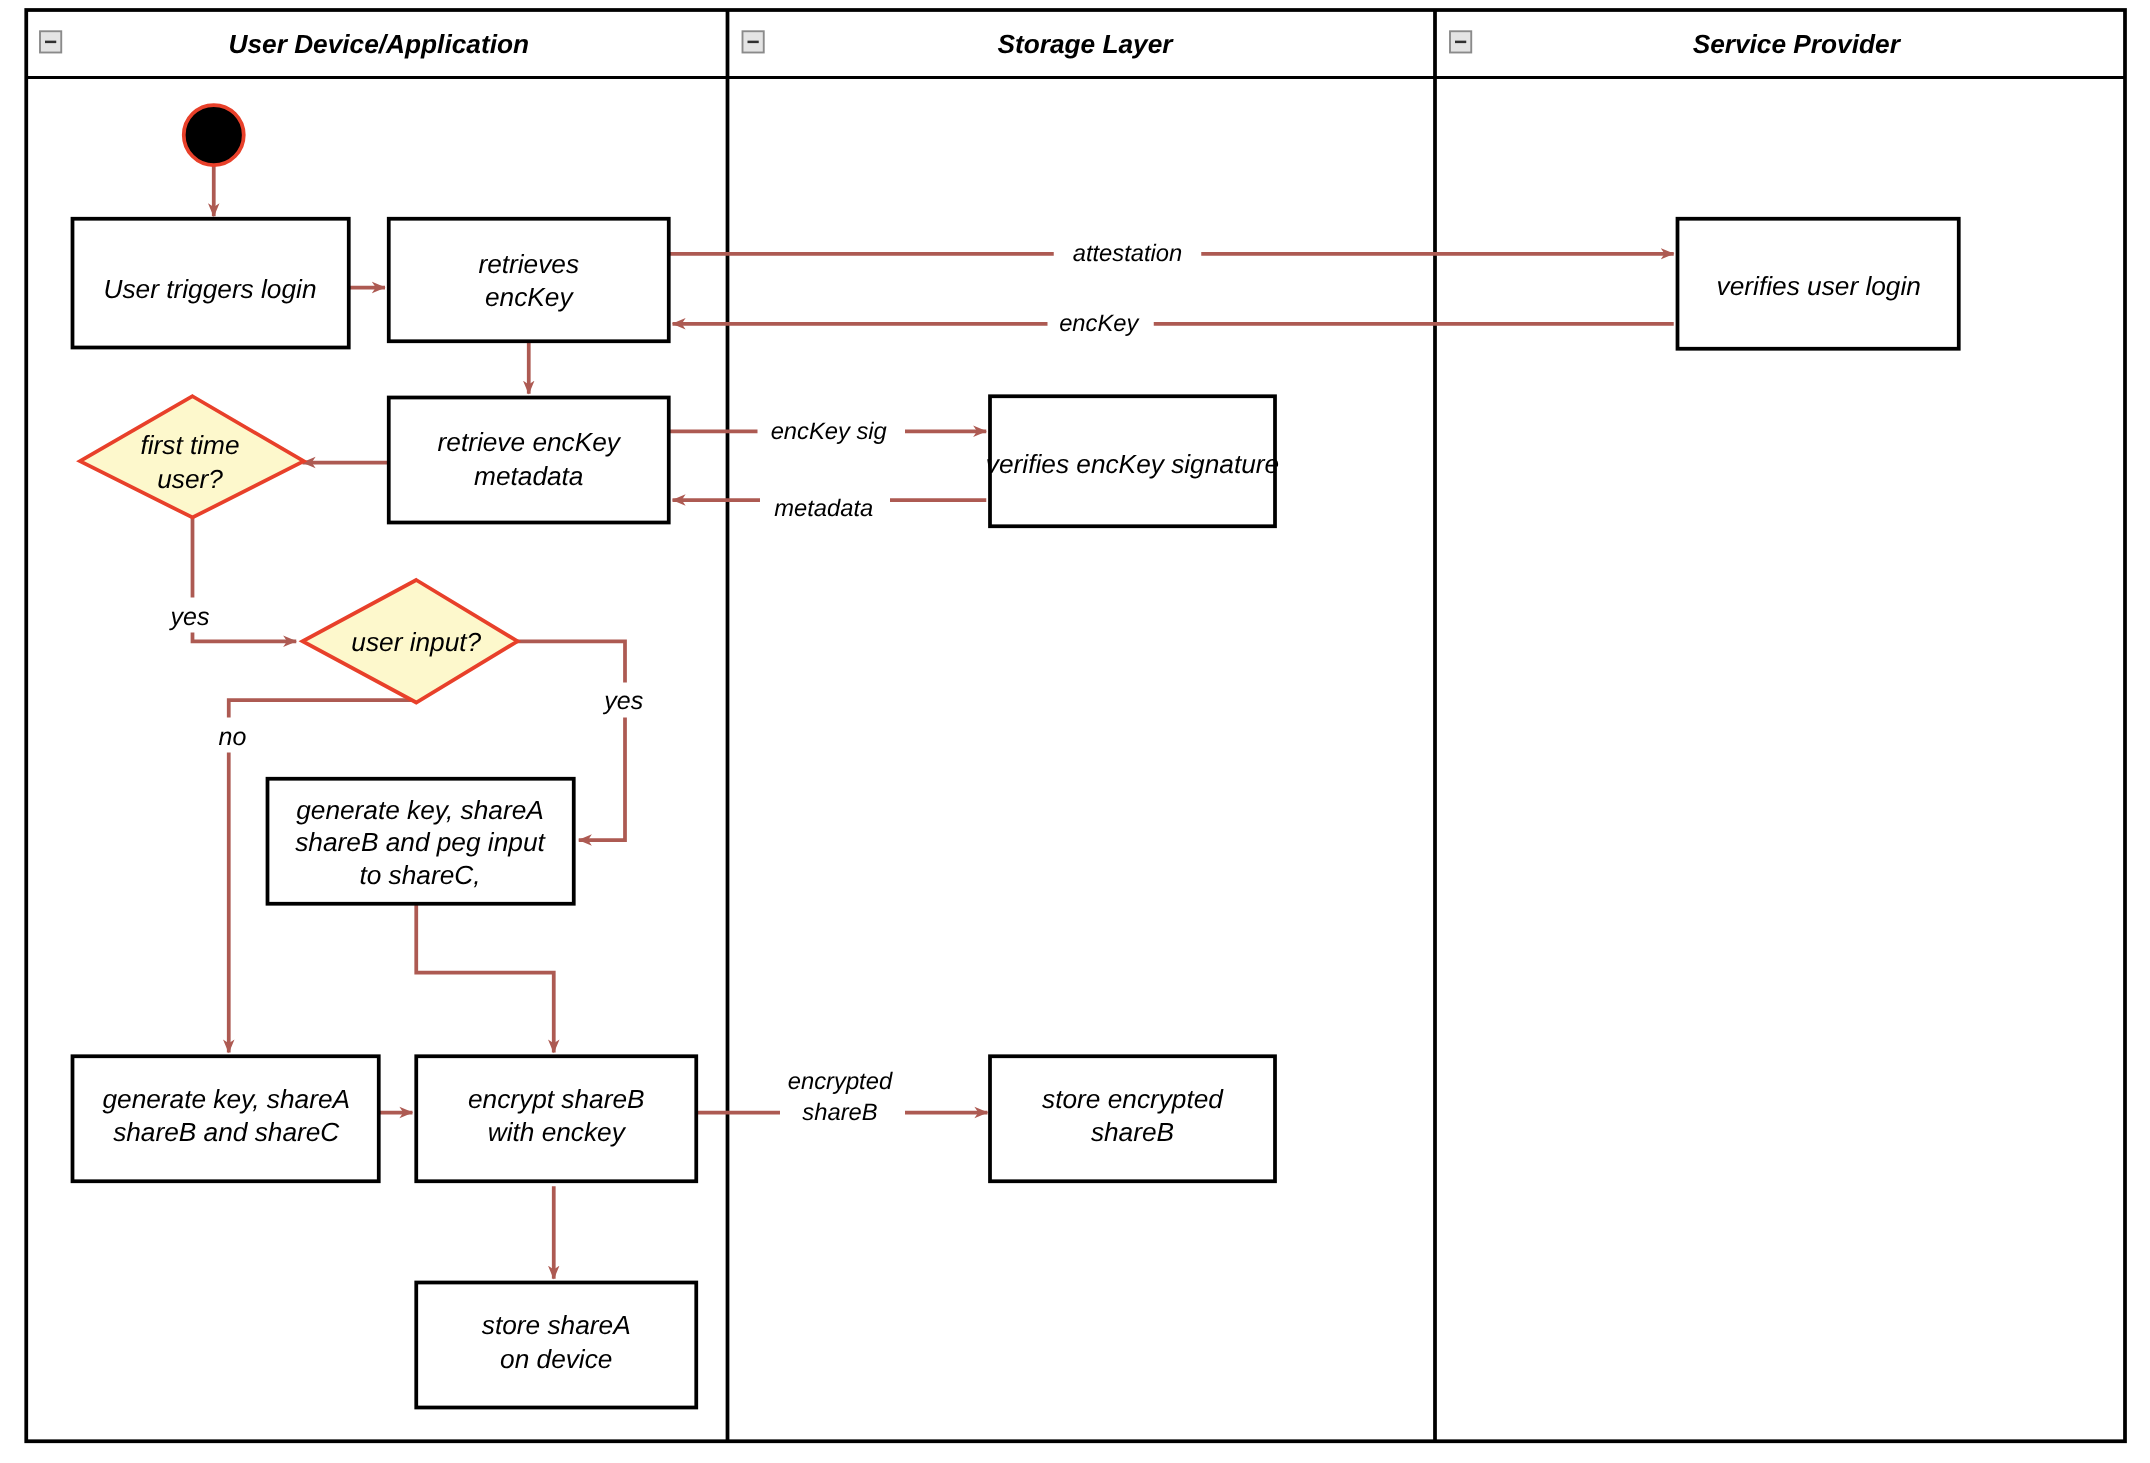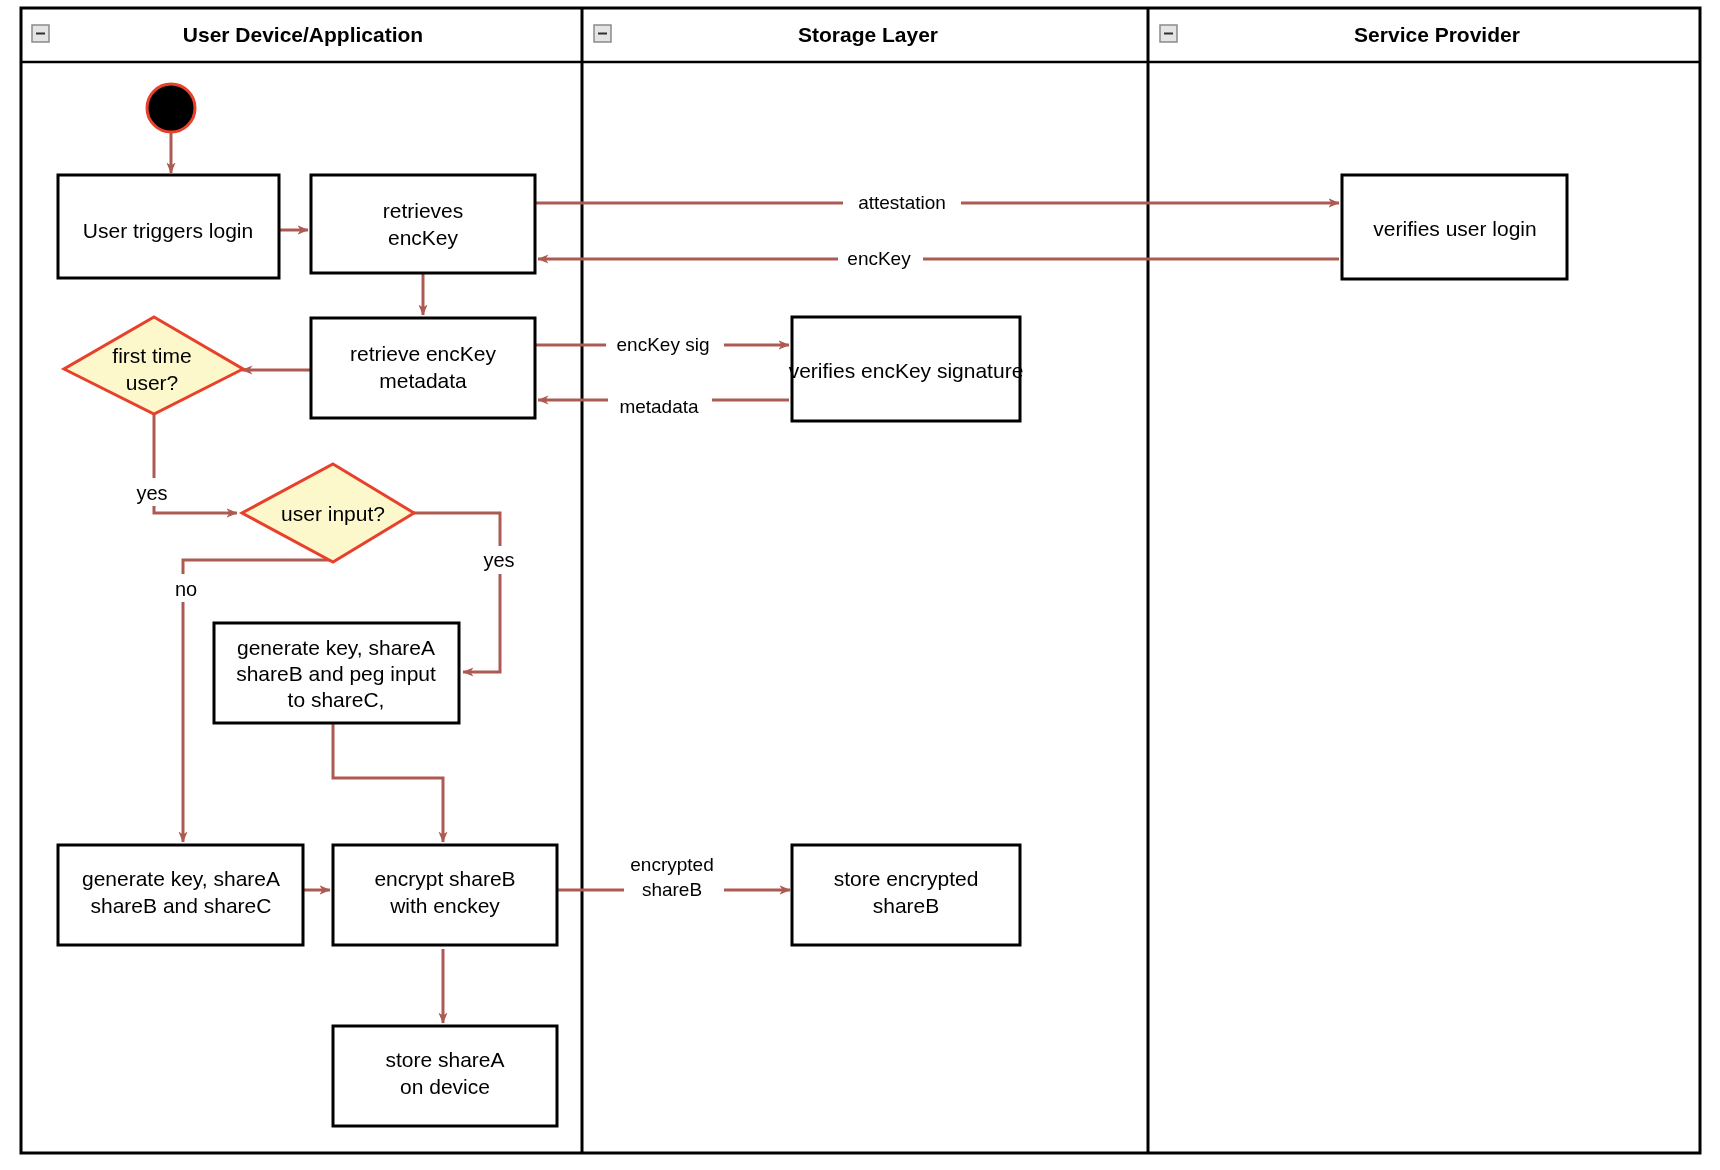--- a/index.html
+++ b/index.html
@@ -1,18 +1,18 @@
 <!DOCTYPE html>
 <html><head>
 <meta charset="utf-8">
 <style>
   html,body{margin:0;padding:0;background:#ffffff;}
   body{width:1720px;height:1170px;overflow:hidden;
        font-family:"Liberation Sans","DejaVu Sans",sans-serif;}
-  #canvas{position:relative;width:1720px;height:1170px;}
+  #canvas{position:relative;width:1720px;height:1170px;font-style:italic;}
   svg{position:absolute;left:0;top:0;}
   .lane-title{font-weight:bold;font-size:21px;fill:#000;}
   .node-text{font-size:21px;fill:#000;}
   .edge-label{font-size:19px;fill:#000;}
   .branch-label{font-size:20px;fill:#000;}
   .frame{fill:none;stroke:#000000;stroke-width:3;}
   .lane-sep{stroke:#000000;stroke-width:3;}
   .hdr-sep{stroke:#000000;stroke-width:2.5;}
   .box{fill:#ffffff;stroke:#000000;stroke-width:3;}
   .diamond{fill:#fdf8cc;stroke:#e8402a;stroke-width:3;}

